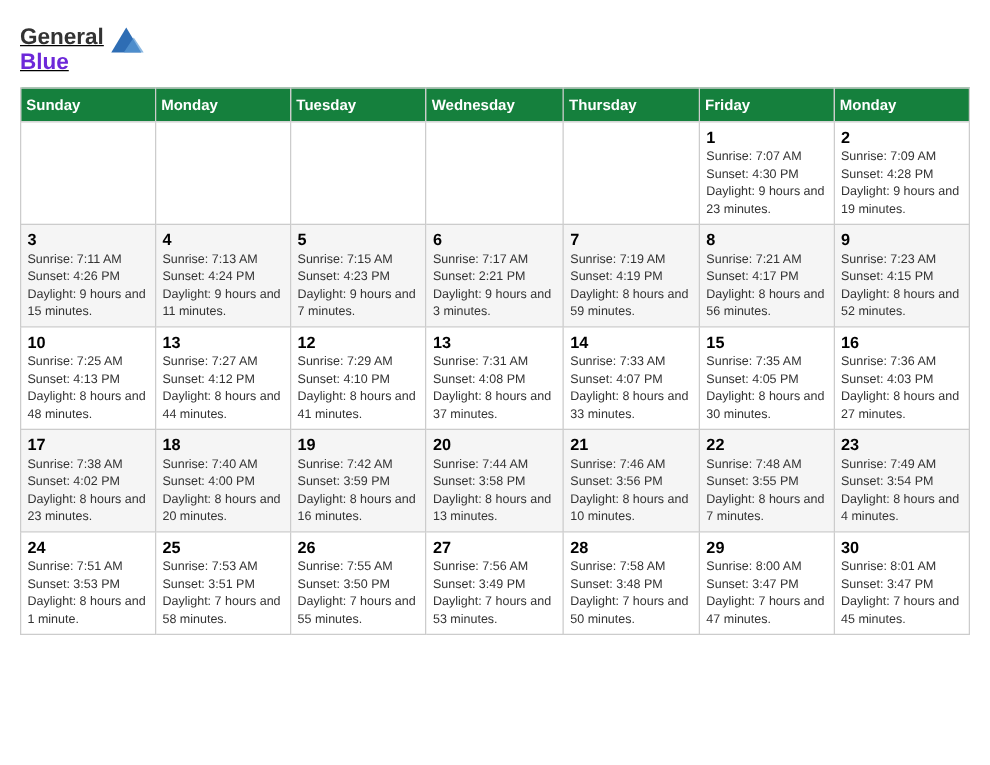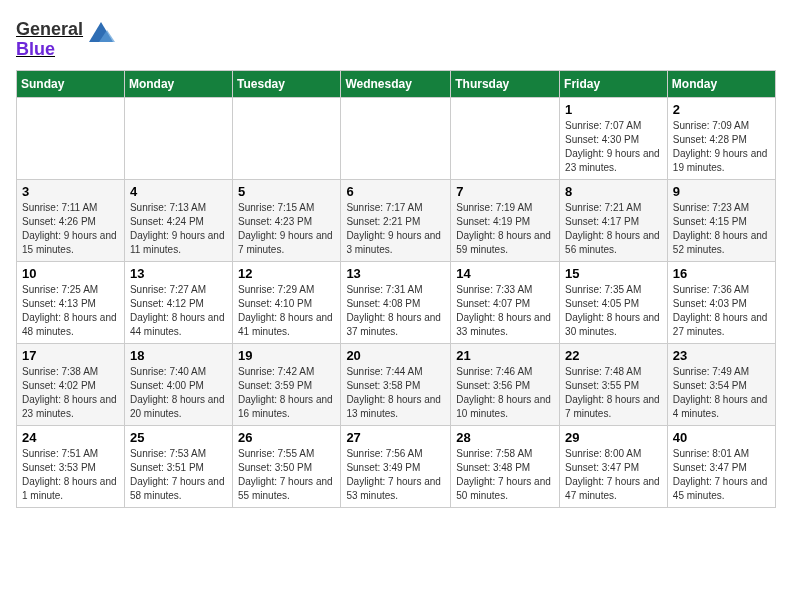--- a/index.html
+++ b/index.html
@@ -328,21 +328,21 @@
 and 50 minutes.</div>
         </td>
         <td>
           <div class="day-number">29</div>
           <div class="day-info">Sunrise: 8:00 AM
 Sunset: 3:47 PM
 Daylight: 7 hours
 and 47 minutes.</div>
         </td>
         <td>
-          <div class="day-number">40</div>
+          <div class="day-number">30</div>
           <div class="day-info">Sunrise: 8:01 AM
 Sunset: 3:47 PM
 Daylight: 7 hours
 and 45 minutes.</div>
         </td>
       </tr>
     </tbody>
 </table>
 
 </body></html>

